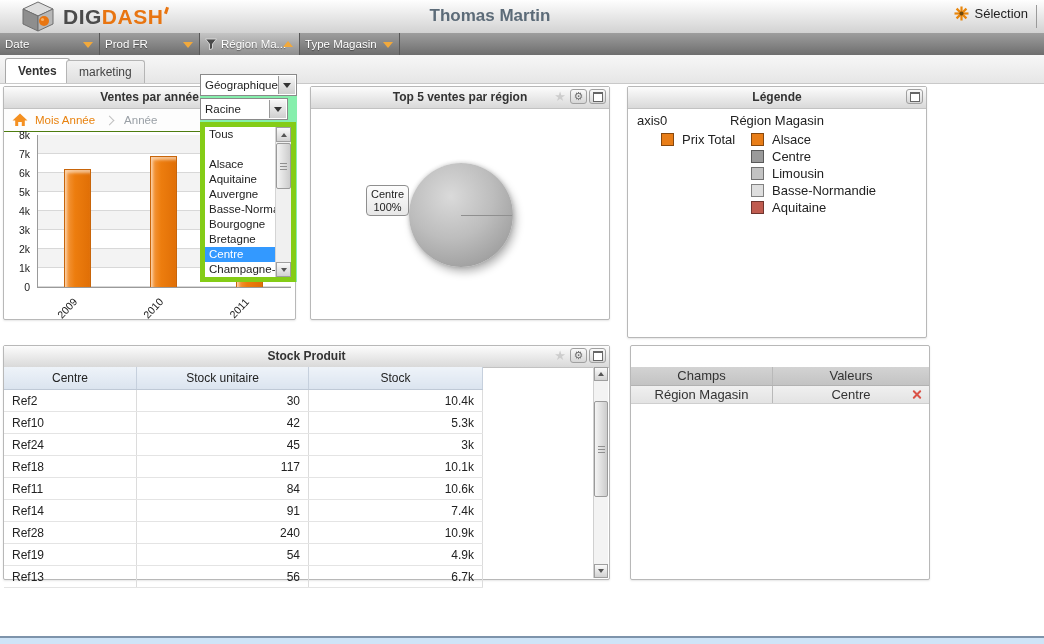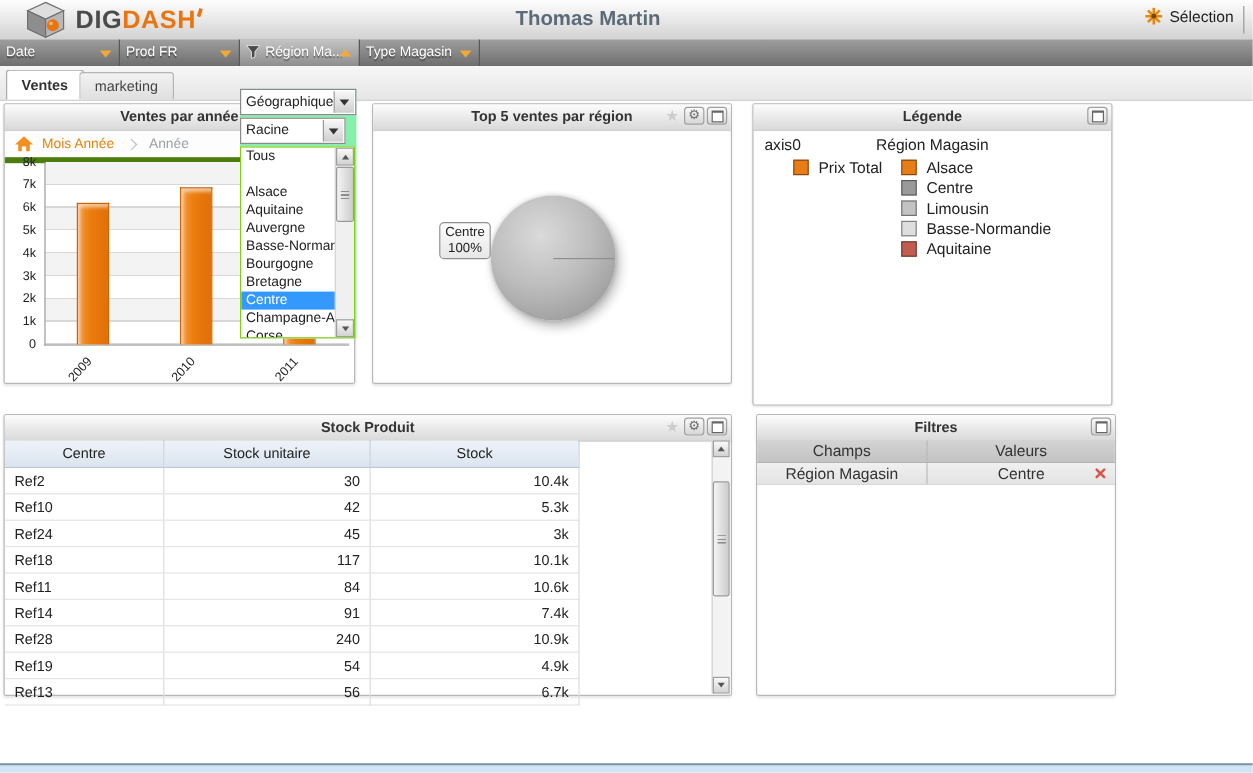--- a/index.html
+++ b/index.html
@@ -53,21 +53,21 @@
          background:linear-gradient(#fcfcfc,#d9d9d9);border-bottom:1px solid #c2c2c2;
          font-size:12px;font-weight:bold;color:#333}
   .picons{position:absolute;right:3px;top:2px;display:flex;align-items:center;gap:2px}
   .star{color:#cdcdcd;font-size:13px;line-height:15px;margin-right:2px}
   .ibtn{width:17px;height:15px;border:1px solid #a0a0a0;border-radius:3px;box-sizing:border-box;
         background:linear-gradient(#fafafa,#d6d6d6);display:flex;align-items:center;justify-content:center;
         cursor:pointer;color:#6f6f6f;font-size:11px;line-height:1}
   .maxglyph{width:8px;height:7px;border:1px solid #666;border-top:2px solid #666;background:#fff}
   .pbody{position:absolute;left:0;top:21px;right:0;bottom:0}
   
-  .crumb{height:22px;border-bottom:5px solid #4d7c0f;display:flex;align-items:center;
+  .crumb{height:22px;border-bottom:1px solid #4d7c0f;display:flex;align-items:center;
          padding-left:8px;gap:7px;font-size:11.5px;background:#fdfdfd}
   .crumb-active{color:#e8820e;cursor:pointer}
   .crumb-next{color:#9aa0a6;cursor:pointer;margin-left:4px}
   .chev{width:6px;height:6px;border-top:1px solid #c0c0c0;border-right:1px solid #c0c0c0;
         transform:rotate(45deg);margin-left:4px}
   
   .chart{position:absolute;left:0;top:43px;right:0;bottom:0}
   .yaxis{position:absolute;left:0;top:5px;width:29px;height:152px}
   .ytick{position:absolute;right:3px;height:12px;line-height:12px;font-size:10.5px;color:#222;text-align:right;width:26px}
   .plot{position:absolute;left:33px;top:5px;width:253px;height:152px;
@@ -85,21 +85,21 @@
   .dropdown{position:absolute;left:200px;top:74px;width:97px;z-index:60;background:#86efac}
   .combo{position:relative;height:22px;box-sizing:border-box;background:#fff;border:1px solid #8a8a8a;
          font-size:11.5px;line-height:20px;padding-left:4px;white-space:nowrap;overflow:hidden;cursor:pointer}
   .combo1{width:97px}
   .combo2{width:88px;margin-top:2px}
   .cbtn{position:absolute;right:1px;top:1px;bottom:1px;width:16px;
         background:linear-gradient(#f7f7f7,#cfcfcf);border-left:1px solid #9a9a9a;
         display:flex;align-items:center;justify-content:center}
   .cbtn .tri-dn{width:0;height:0;border-left:4px solid transparent;border-right:4px solid transparent;border-top:5px solid #333}
   .list{position:relative;margin-top:2px;width:96px;height:160px;box-sizing:border-box;
-        background:#fff;border:1px solid #84cc16;overflow:hidden}
+        background:#fff;border:5px solid #84cc16;overflow:hidden}
   .ditem{height:15px;line-height:15px;font-size:11.5px;padding-left:4px;width:77px;
          white-space:nowrap;overflow:hidden;cursor:pointer}
   .ditem.sel{background:#3399ff;color:#fff}
   .lscroll{position:absolute;right:0;top:0;bottom:0;width:15px;background:#f0f0f0;border-left:1px solid #d4d4d4}
   .sbtn{position:absolute;left:0;width:15px;height:15px;box-sizing:border-box;border:1px solid #9f9f9f;
         background:linear-gradient(#fafafa,#d2d2d2);display:flex;align-items:center;justify-content:center;cursor:pointer}
   .sbtn.up{top:0}.sbtn.dn{bottom:0}
   .tri-up-s{width:0;height:0;border-left:3px solid transparent;border-right:3px solid transparent;border-bottom:4px solid #555}
   .tri-dn-s{width:0;height:0;border-left:3px solid transparent;border-right:3px solid transparent;border-top:4px solid #555}
   .sthumb{position:absolute;left:0;width:15px;box-sizing:border-box;border:1px solid #9a9a9a;border-radius:2px;
@@ -396,28 +396,20 @@
           <span class="grip"></span>
         </span>
       <span class="sbtn dn">
           <span class="tri-dn-s"></span>
         </span>
     </div>
   </div>
 </section>
 
 <section class="panel p5">
-  <div class="phead">
-    <span>Filtres</span>
-    <span class="picons">
-      <span class="ibtn">
-          <span class="maxglyph"></span>
-        </span>
-    </span>
-  </div>
   <div class="pbody">
     <div class="f-hrow">
       <span class="f-c1">Champs</span>
       <span class="f-c2">Valeurs</span>
     </div>
     <div class="f-drow">
       <span class="f-c1">Région Magasin</span>
       <span class="f-c2">Centre</span>
       <span class="x-icon">
           <b class="a"></b>

